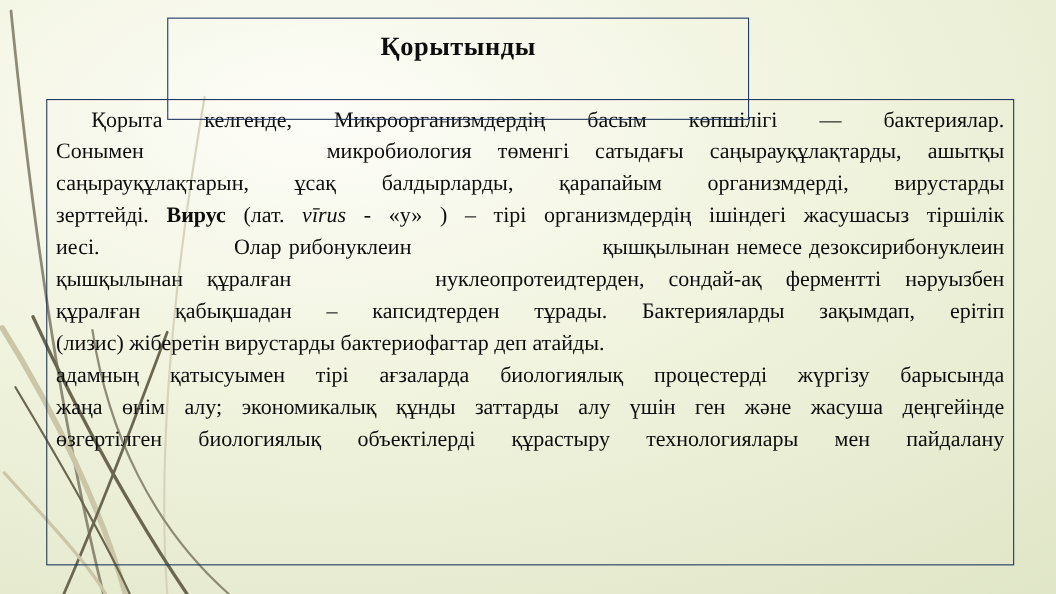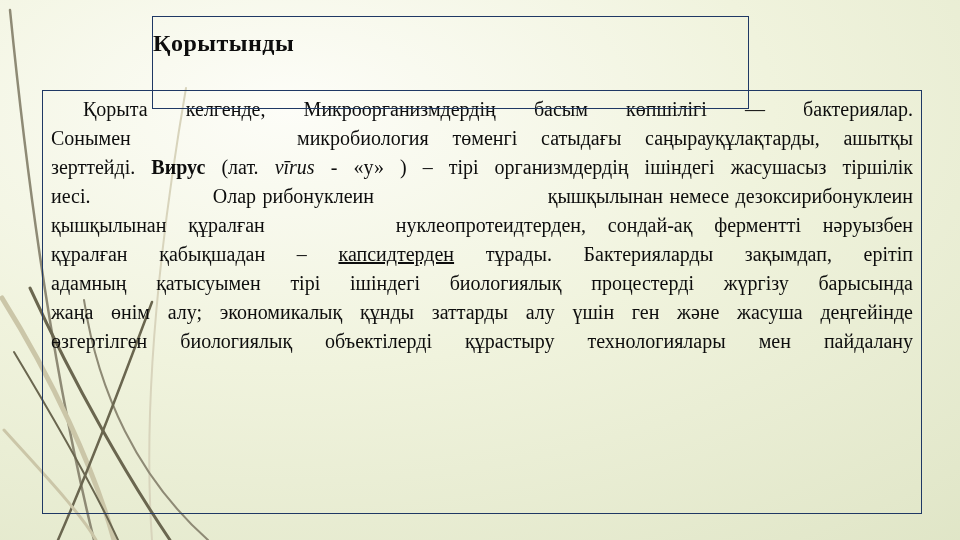--- a/index.html
+++ b/index.html
@@ -23,44 +23,44 @@
 
   .content-box{
     position:absolute;left:42px;top:90px;width:880px;height:424px;
     border:1px solid var(--box-border);
     box-sizing:border-box;
     padding:4px 8px 0 8px;
     z-index:2;
     background:transparent;
   }
   .title-box{
-    position:absolute;left:152px;top:16px;width:597px;height:93px;
+    position:absolute;left:152px;top:16px;width:529px;height:93px;
     border:1px solid var(--box-border);
     box-sizing:border-box;
     z-index:4;
     background:transparent;
-    text-align:left;
+    text-align:center;
   }
   .title-text{
     margin-top:13px;
     font-size:24px;
     font-weight:bold;
     letter-spacing:.5px;
   }
   #body-text{
     font-size:20px;
     line-height:29px;
   }
   .line{text-align:justify;}
   .line.just{text-align-last:justify;}
   .line.last{text-align:left;text-align-last:left;}
   .r-n{font-weight:normal;}
   .r-b{font-weight:bold;}
   .r-i{font-style:italic;}
-  .r-u{text-decoration:underline;}
+  .r-u{}
 </style>
 </head>
 <body>
 
 <div class="slide">
 
   <svg class="grass" width="280" height="540" viewBox="0 0 280 540">
     <path class="g-mid" stroke-width="2.5" d="M 10 10 C 26 170, 52 370, 94 540"></path>
     <path class="g-faint" stroke-width="2" d="M 186 88 C 160 240, 142 400, 152 540"></path>
     <path class="g-light" stroke-width="5" d="M 2 298 C 52 378, 94 468, 114 540"></path>
@@ -68,25 +68,27 @@
     <path class="g-dark" stroke-width="2" d="M 14 352 C 56 422, 96 492, 118 540"></path>
     <path class="g-mid" stroke-width="2" d="M 84 300 C 98 392, 138 478, 208 540"></path>
     <path class="g-dark" stroke-width="2.5" d="M 152 302 C 122 382, 92 462, 58 540"></path>
     <path class="g-light" stroke-width="3" d="M 4 430 C 40 470, 80 512, 96 540"></path>
   </svg>
 
   <div class="content-box">
     <div id="body-text">
         <div class="line just" style="text-indent: 32px;"><span class="r-n">Қорыта келгенде, Микроорганизмдердің басым көпшілігі — бактериялар.</span></div>
         <div class="line just"><span class="r-n">Сонымен&nbsp;&nbsp;&nbsp;&nbsp;&nbsp;&nbsp; микробиология төменгі сатыдағы саңырауқұлақтарды, ашытқы</span></div>
+        <div class="line just"><span class="r-n">саңырауқұлақтарын, ұсақ балдырларды, қарапайым организмдерді, вирустарды</span></div>
         <div class="line just"><span class="r-n">зерттейді. </span><span class="r-b">Вирус</span><span class="r-n"> (лат. </span><span class="r-i">vīrus</span><span class="r-n"> - «у» ) – тірі организмдердің ішіндегі жасушасыз тіршілік</span></div>
         <div class="line just"><span class="r-n">иесі.&nbsp;&nbsp;&nbsp;&nbsp;&nbsp;&nbsp;&nbsp;&nbsp;&nbsp;&nbsp;&nbsp;&nbsp;&nbsp;&nbsp;&nbsp;&nbsp;&nbsp;&nbsp; Олар рибонуклеин&nbsp;&nbsp;&nbsp;&nbsp;&nbsp;&nbsp;&nbsp;&nbsp;&nbsp;&nbsp;&nbsp;&nbsp;&nbsp;&nbsp;&nbsp;&nbsp;&nbsp;&nbsp;&nbsp;&nbsp;&nbsp;&nbsp;&nbsp;&nbsp;&nbsp;&nbsp; қышқылынан немесе дезоксирибонуклеин</span></div>
         <div class="line just"><span class="r-n">қышқылынан құралған&nbsp;&nbsp;&nbsp;&nbsp;&nbsp; нуклеопротеидтерден, сондай-ақ ферментті нәруызбен</span></div>
         <div class="line just"><span class="r-n">құралған қабықшадан – </span><span class="r-u">капсидтерден</span><span class="r-n"> тұрады. Бактерияларды зақымдап, ерітіп</span></div>
-        <div class="line just"><span class="r-n">адамның қатысуымен тірі ішіндегі биологиялық процестерді жүргізу барысында</span></div>
+        <div class="line last"><span class="r-n">(лизис) жіберетін вирустарды бактериофагтар деп атайды.</span></div>
+        <div class="line just"><span class="r-n">адамның қатысуымен тірі ағзаларда биологиялық процестерді жүргізу барысында</span></div>
         <div class="line just"><span class="r-n">жаңа өнім алу; экономикалық құнды заттарды алу үшін ген және жасуша деңгейінде</span></div>
         <div class="line just"><span class="r-n">өзгертілген биологиялық объектілерді құрастыру технологиялары мен пайдалану</span></div>
       </div>
   </div>
 
   <div class="title-box">
     <div class="title-text">Қорытынды</div>
   </div>
 
 </div>

